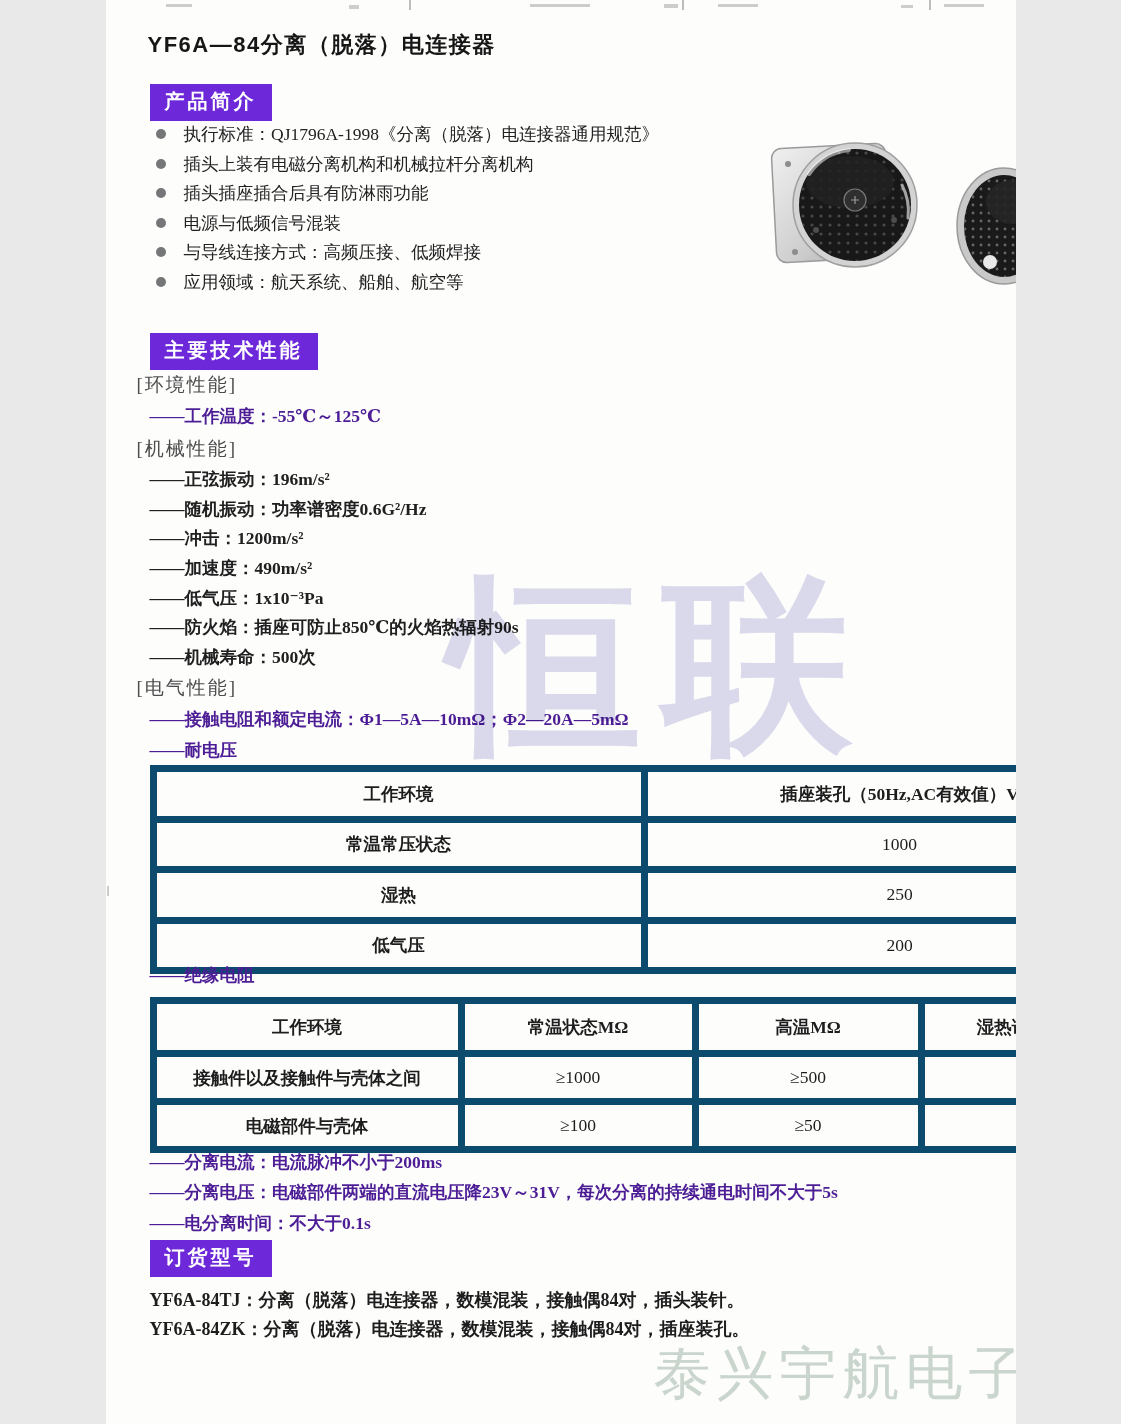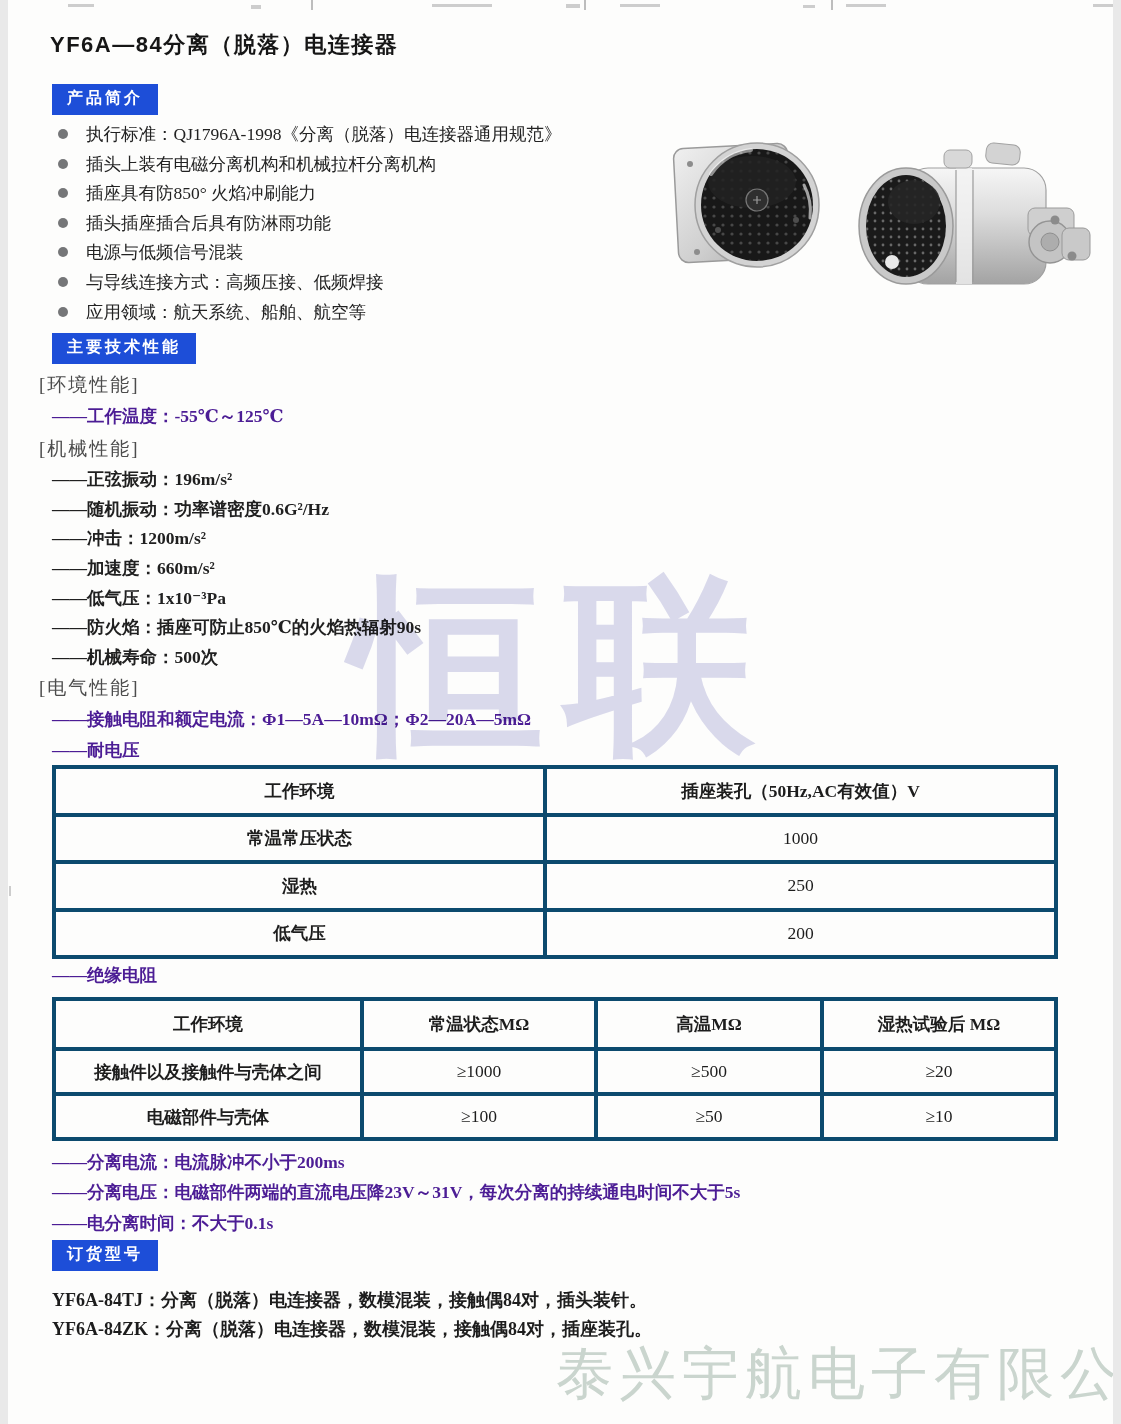--- a/index.html
+++ b/index.html
@@ -1,55 +1,55 @@
 <!DOCTYPE html>
 <html><head>
 <meta charset="utf-8">
 <style>
   html,body{margin:0;padding:0;background:#e9e9e9;}
   .page{
-    position:relative;width:1105px;height:1424px;margin:0 auto;
+    position:relative;width:910px;height:1424px;margin:0 auto;
     background:#fdfdfc;overflow:hidden;
     font-family:"Liberation Serif","DejaVu Serif",serif;color:#1f1f1f;
   }
   
   .artifact{position:absolute;background:#cdcdcd;}
   .artifact.v{width:2px;height:10px;background:#bdbdbd;}
 
   .page-title{
     position:absolute;left:42px;top:30px;
     font-size:22px;font-weight:600;letter-spacing:1.5px;color:#161616;
     font-family:"Liberation Sans","DejaVu Sans",sans-serif;
   }
   .badge{
     position:absolute;left:44px;
-    background:#1d4ed8;color:#ffffff;
+    background:#6d28d9;color:#ffffff;
     font-family:"Liberation Sans","DejaVu Sans",sans-serif;
-    font-weight:700;font-size:16px;letter-spacing:3px;
+    font-weight:700;font-size:20px;letter-spacing:3px;
     padding:4px 15px 6px 15px;
   }
   .bullets{position:absolute;left:46px;top:120px;list-style:none;margin:0;padding:0;width:600px;}
   .bullets li{display:flex;align-items:flex-start;height:29.6px;}
   .dot{flex:0 0 10px;width:10px;height:10px;border-radius:50%;background:#757678;margin:9px 18px 0 4px;}
   .bullets .btxt{font-size:17.5px;font-weight:400;line-height:28px;white-space:nowrap;color:#222;}
 
   .subhead{
     position:absolute;left:31px;font-size:19px;color:#4c4c4c;
     letter-spacing:2px;font-weight:400;
   }
   .specs{position:absolute;left:44px;width:900px;}
   .specs p{margin:0;height:29.7px;font-size:17.5px;font-weight:600;line-height:28px;color:#202020;white-space:nowrap;}
   .spec-single{position:absolute;left:44px;font-size:17.5px;font-weight:600;color:#4c1d95;white-space:nowrap;}
 
   table.sheet{
     position:absolute;left:44px;border-collapse:collapse;table-layout:fixed;
     background:transparent;
   }
   table.sheet td{
-    border:4px solid #0c4a6e;text-align:center;vertical-align:middle;
+    border:7px solid #0c4a6e;text-align:center;vertical-align:middle;
     font-size:17.5px;color:#1d1d1d;padding:0;
   }
   table.sheet td.lbl{font-weight:600;}
   #t1{top:765px;width:1002px;}
   #t1 td{height:43.5px;}
   #t2{top:997px;width:1002px;}
   #t2 tr.hd td{height:46px;}
   #t2 tr.bd td{height:41px;}
 
   .order-line{
@@ -94,24 +94,20 @@
   <div class="badge" style="top:84px;">产品简介</div>
 
   <ul class="bullets">
     <li>
         <span class="dot"></span>
         <span class="btxt">执行标准：QJ1796A-1998《分离（脱落）电连接器通用规范》</span>
       </li>
     <li>
         <span class="dot"></span>
         <span class="btxt">插头上装有电磁分离机构和机械拉杆分离机构</span>
-      </li>
-    <li>
-        <span class="dot"></span>
-        <span class="btxt">插座具有防850° 火焰冲刷能力</span>
       </li>
     <li>
         <span class="dot"></span>
         <span class="btxt">插头插座插合后具有防淋雨功能</span>
       </li>
     <li>
         <span class="dot"></span>
         <span class="btxt">电源与低频信号混装</span>
       </li>
     <li>
@@ -187,21 +183,21 @@
   <div class="badge" style="top:333px;">主要技术性能</div>
 
   <div class="subhead" style="top:372px;">[环境性能]</div>
   <div class="spec-single" style="top:404px;">——工作温度：-55℃～125℃</div>
 
   <div class="subhead" style="top:436px;">[机械性能]</div>
   <div class="specs" style="top:465px;">
     <p>——正弦振动：196m/s²</p>
     <p>——随机振动：功率谱密度0.6G²/Hz</p>
     <p>——冲击：1200m/s²</p>
-    <p>——加速度：660m/s²</p>
+    <p>——加速度：490m/s²</p>
     <p>——低气压：1x10⁻³Pa</p>
     <p>——防火焰：插座可防止850℃的火焰热辐射90s</p>
     <p>——机械寿命：500次</p>
   </div>
 
   <div class="subhead" style="top:675px;text-align:center;">[电气性能]</div>
   <div class="spec-single" style="top:707px;">——接触电阻和额定电流：Φ1—5A—10mΩ；Φ2—20A—5mΩ</div>
   <div class="spec-single" style="top:738px;">——耐电压</div>
 
   <table class="sheet" id="t1">

